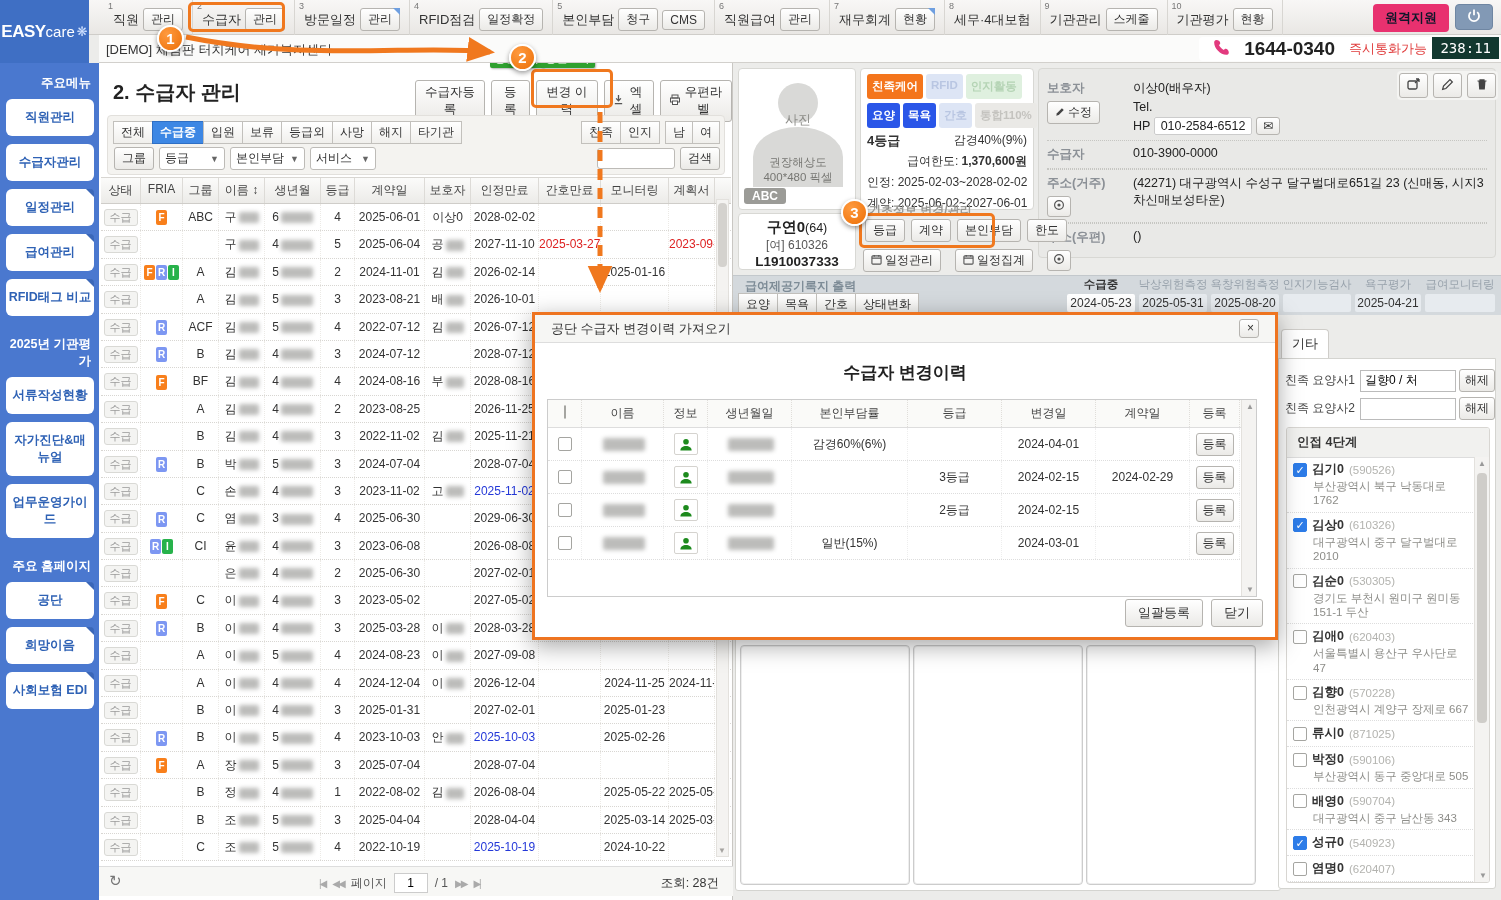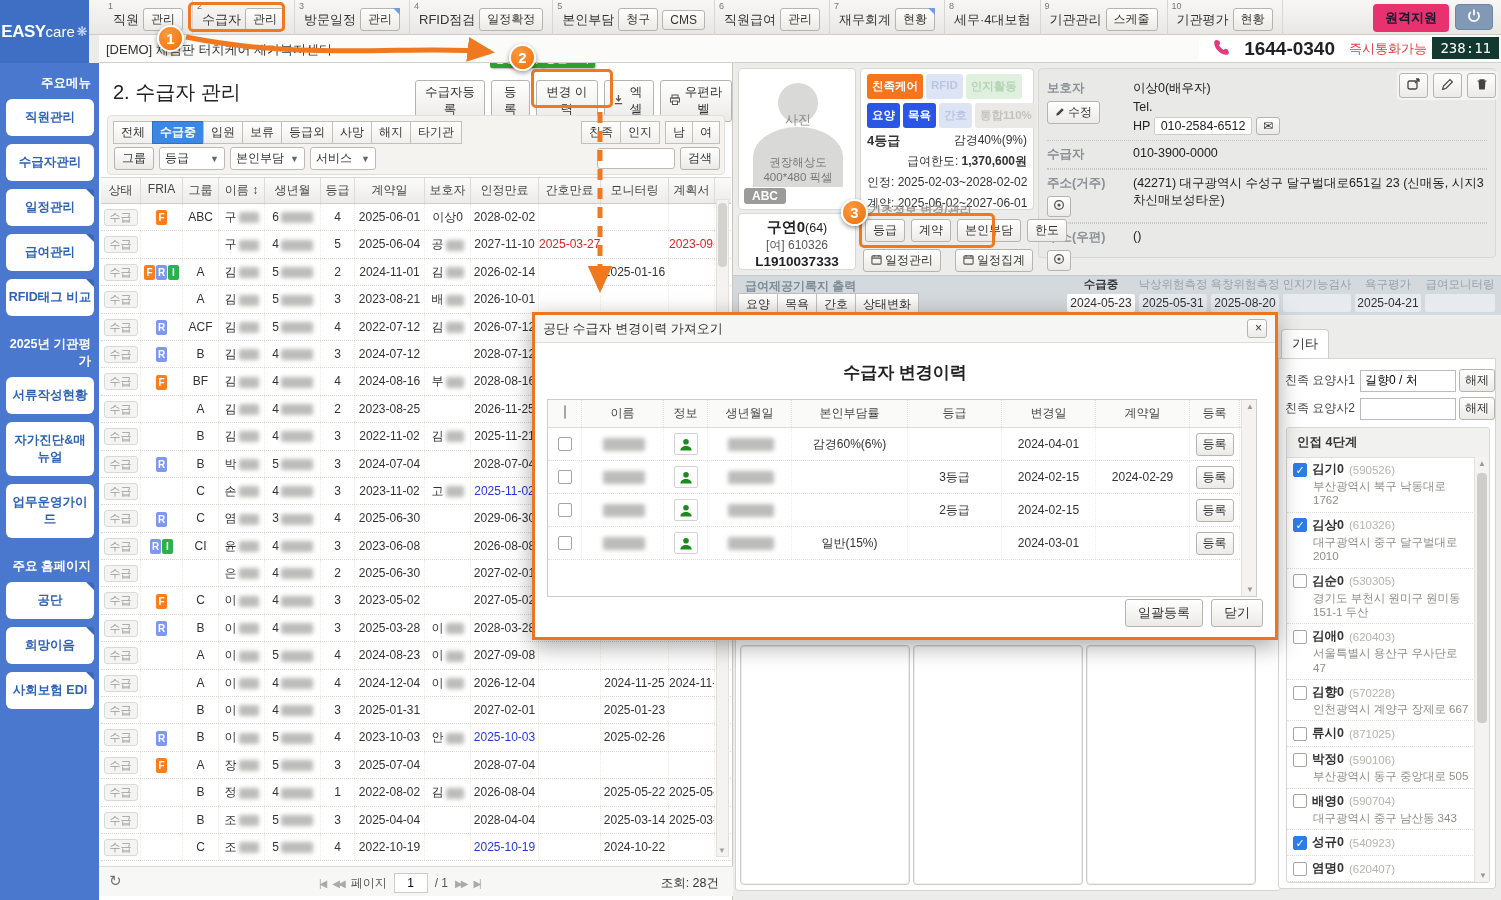--- a/index.html
+++ b/index.html
@@ -43,21 +43,21 @@
   .sidebar { position:absolute; left:0; top:63px; width:99px; height:837px; background:#4a78cf; z-index:4; }
   .side-head { color:#fff; font-weight:bold; font-size:12.5px; text-align:right; padding:12px 8px 7px; }
   .side-btn { display:block; width:88px; margin:0 0 8px 6px; background:#fff; color:#2f62b5; font-weight:bold;
     font-size:12.5px; border:none; border-radius:6px; padding:10px 2px; text-align:center; position:relative; cursor:pointer; }
   .fold-b::after { content:""; position:absolute; top:0; right:0; width:0; height:0;
     border-top:8px solid #3a67b8; border-left:8px solid transparent; border-top-right-radius:4px; }
 
   
   .main { position:absolute; left:99px; top:63px; width:634px; height:837px; background:#fff;
     border-right:1px solid #c9c7c3; z-index:3; }
-  .main-title { position:absolute; left:14px; top:16px; font-size:20px; font-weight:normal; color:#222; }
+  .main-title { position:absolute; left:14px; top:16px; font-size:20px; font-weight:bold; color:#222; }
   .actions { position:absolute; left:316px; top:17px; display:flex; gap:6px; }
   .act-btn { font-size:12.5px; padding:3px 8px; }
   .gov-badge { position:absolute; top:-32px; background:#2fa02f; color:#fff; font-size:11px; font-weight:bold;
     padding:2px 5px; border-radius:2px; box-shadow:1px 1px 2px rgba(0,0,0,.3); white-space:nowrap; }
   .filterbox { position:absolute; left:8px; top:52px; width:618px; height:60px; background:#f4f3f0;
     border:1px solid #e2e0dc; border-radius:4px; }
   .frow1 { position:absolute; left:6px; top:5px; display:flex; width:606px; }
   .seg { display:inline-flex; }
   .seg-btn { border:1px solid #c2c0bc; background:linear-gradient(#fff,#f0efec); padding:2px 7px;
     font-size:12px; color:#333; margin-left:-1px; cursor:pointer; white-space:nowrap; }
@@ -152,21 +152,21 @@
   .nb-code { font-size:11.5px; color:#b3b3af; }
   .nb-addr { font-size:11.5px; color:#8d8d89; padding:1px 0 0 20px; line-height:1.25; }
   .nb-scroll { position:absolute; right:0; top:29px; bottom:0; width:15px; background:#f4f3f1; border-left:1px solid #e3e1dd; text-align:center; }
   .nb-scroll .up { font-size:8px; color:#999; display:block; margin-top:2px; }
   .nb-scroll .dn { position:absolute; bottom:2px; left:4px; font-size:8px; color:#999; }
   .nb-thumb { position:absolute; left:2px; top:16px; width:10px; height:250px; background:#cfcdc9; border-radius:4px; }
 
   
   .modal { position:absolute; left:532px; top:312px; width:746px; height:328px; background:#fff;
     border:3px solid #ee7420; box-shadow:0 6px 22px rgba(0,0,0,.35); z-index:40; }
-  .modal-titlebar { height:28px; background:#f6f6f4; border-bottom:1px solid #ddd; display:flex; align-items:center; padding:0 8px; }
+  .modal-titlebar { height:28px; background:#f6f6f4; border-bottom:1px solid #ddd; display:flex; align-items:center; padding:0 16px; }
   .modal-title { font-size:13px; color:#333; flex:1; }
   .modal-x { width:20px; height:19px; font-size:12px; line-height:17px; text-align:center; }
   .modal-heading { text-align:center; font-size:17px; font-weight:bold; color:#222; margin-top:18px; }
   .mdtable { position:absolute; left:12px; top:84px; width:710px; height:198px; border:1px solid #ccc; }
   .mdrow { display:grid; grid-template-columns:34px 82px 44px 84px 116px 94px 94px 94px 50px; }
   .mdhead { background:#fafaf8; border-bottom:1px solid #ddd; }
   .mdhead > div { font-size:12px; color:#444; text-align:center; padding:5px 0; border-right:1px dotted #e0deda; }
   .mdbody .mdrow { height:33px; border-bottom:1px dotted #ddd; }
   .mdbody .mdrow > div { display:flex; align-items:center; justify-content:center; font-size:12px; color:#333; border-right:1px dotted #eee; }
   .person { width:24px; height:22px; border:1px solid #d5d3cf; border-radius:2px; background:#fff; display:flex; align-items:center; justify-content:center; }

